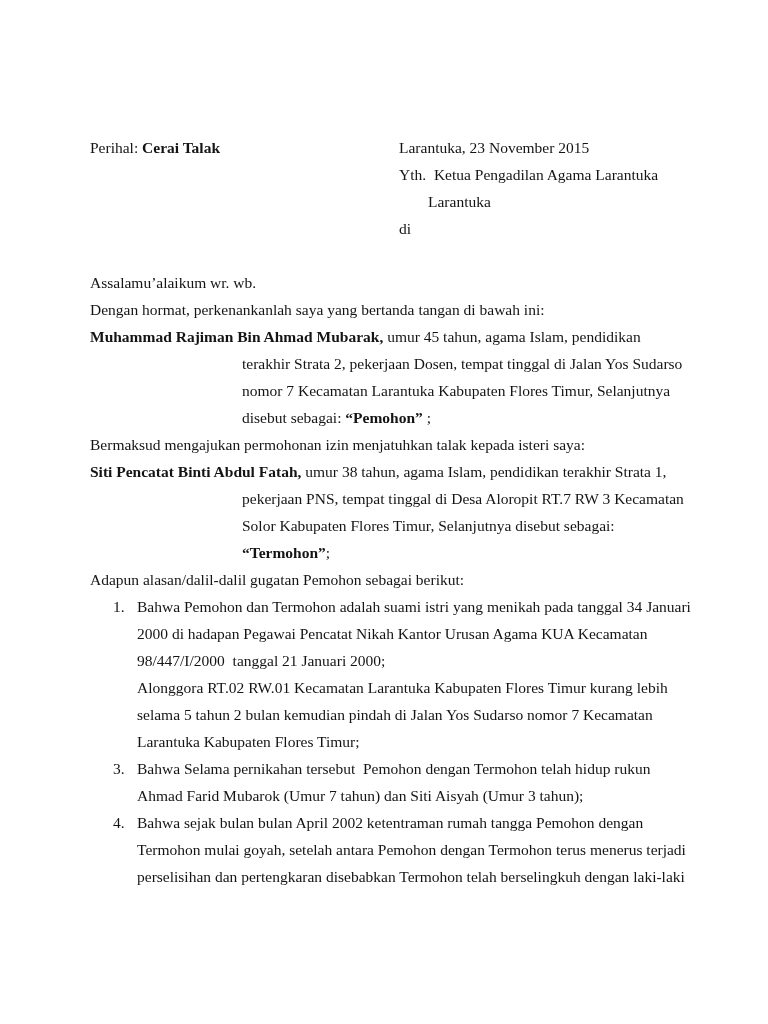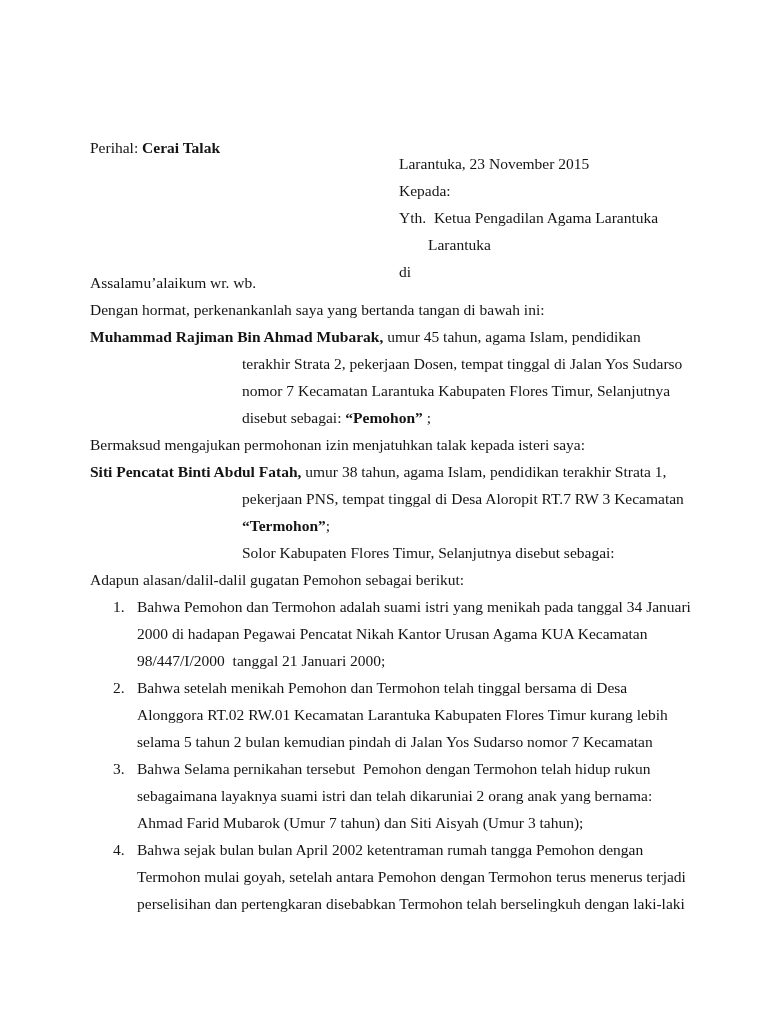--- a/index.html
+++ b/index.html
@@ -17,40 +17,39 @@
   .content {
     position: absolute;
     left: 90px;
     top: 88px;
     width: 600px;
     margin-top: 46px;
   }
   .line { height: 27px; white-space: nowrap; }
   .b { font-weight: bold; }
   .header-block { position: relative; height: 135px; }
-  .header-right { position: absolute; left: 309px; top: 16px; }
+  .header-right { position: absolute; left: 309px; top: 0; }
   .city-indent { padding-left: 29px; }
   .hang { padding-left: 152px; }
   .li-first { padding-left: 23px; }
   .li-num { display: inline-block; width: 24px; }
   .li-cont { padding-left: 47px; }
 </style>
 </head>
 <body>
 
 <div class="page">
   <div class="content">
 
     <div class="header-block">
       <div class="line">
         <span>Perihal: </span><span class="b">Cerai Talak</span>
       </div>
       <div class="header-right">
         <div class="line">Larantuka, 23 November 2015</div>
-        <div class="line">Kepada:</div>
         <div class="line">Yth.&nbsp; Ketua Pengadilan Agama Larantuka</div>
         <div class="line city-indent">Larantuka</div>
         <div class="line">di</div>
       </div>
     </div>
 
     <div class="line">Assalamu’alaikum wr. wb.</div>
     <div class="line">Dengan hormat, perkenankanlah saya yang bertanda tangan di bawah ini:</div>
 
     <div class="line">
@@ -61,43 +60,40 @@
     <div class="line hang">
       <span>disebut sebagai: </span><span class="b">“Pemohon”</span><span> ;</span>
     </div>
 
     <div class="line">Bermaksud mengajukan permohonan izin menjatuhkan talak kepada isteri saya:</div>
 
     <div class="line">
       <span class="b">Siti Pencatat Binti Abdul Fatah,</span><span> umur 38 tahun, agama Islam, pendidikan terakhir Strata 1,</span>
     </div>
     <div class="line hang">pekerjaan PNS, tempat tinggal di Desa Aloropit RT.7 RW 3 Kecamatan</div>
+    <div class="line hang">Solor Kabupaten Flores Timur, Selanjutnya disebut sebagai:</div>
     <div class="line hang">
       <span class="b">“Termohon”</span><span>;</span>
     </div>
-    <div class="line hang">Solor Kabupaten Flores Timur, Selanjutnya disebut sebagai:</div>
 
     <div class="line">Adapun alasan/dalil-dalil gugatan Pemohon sebagai berikut:</div>
 
     <div class="line li-first">
       <span class="li-num">1.</span><span>Bahwa Pemohon dan Termohon adalah suami istri yang menikah pada tanggal 34 Januari</span>
     </div>
     <div class="line li-cont">2000 di hadapan Pegawai Pencatat Nikah Kantor Urusan Agama KUA Kecamatan</div>
     <div class="line li-cont">98/447/I/2000&nbsp; tanggal 21 Januari 2000;</div>
 
-    <div class="line li-first">
-      <span class="li-num">2.</span><span>Bahwa setelah menikah Pemohon dan Termohon telah tinggal bersama di Desa</span>
-    </div>
     <div class="line li-cont">Alonggora RT.02 RW.01 Kecamatan Larantuka Kabupaten Flores Timur kurang lebih</div>
     <div class="line li-cont">selama 5 tahun 2 bulan kemudian pindah di Jalan Yos Sudarso nomor 7 Kecamatan</div>
+    <div class="line li-cont">Larantuka Kabupaten Flores Timur;</div>
 
     <div class="line li-first">
       <span class="li-num">3.</span><span>Bahwa Selama pernikahan tersebut&nbsp; Pemohon dengan Termohon telah hidup rukun</span>
     </div>
-    <div class="line li-cont">sebagaimana layaknya suami istri dan telah dikaruniai 2 orang anak yang bernama:</div>
     <div class="line li-cont">Ahmad Farid Mubarok (Umur 7 tahun) dan Siti Aisyah (Umur 3 tahun);</div>
 
     <div class="line li-first">
       <span class="li-num">4.</span><span>Bahwa sejak bulan bulan April 2002 ketentraman rumah tangga Pemohon dengan</span>
     </div>
     <div class="line li-cont">Termohon mulai goyah, setelah antara Pemohon dengan Termohon terus menerus terjadi</div>
     <div class="line li-cont">perselisihan dan pertengkaran disebabkan Termohon telah berselingkuh dengan laki-laki</div>
 
   </div>
 </div>

